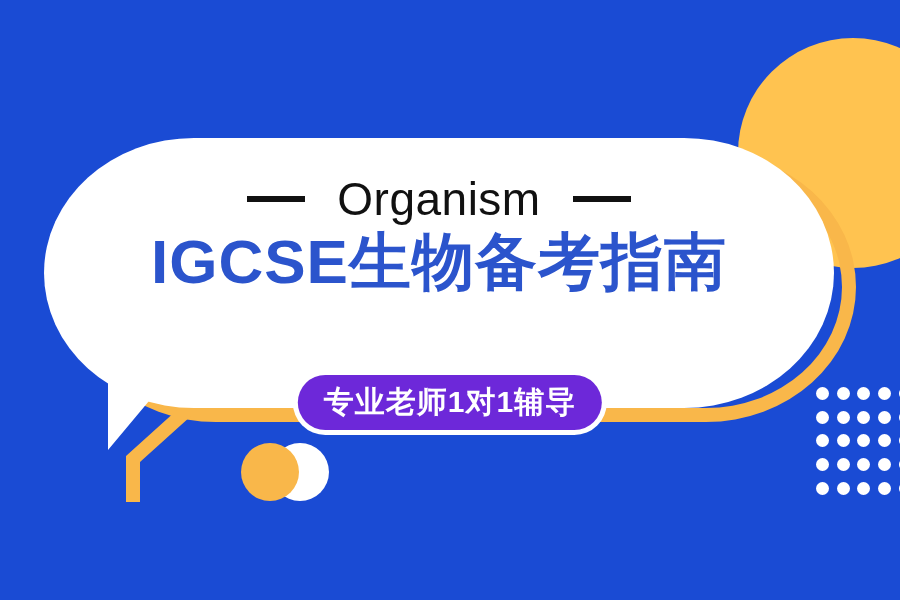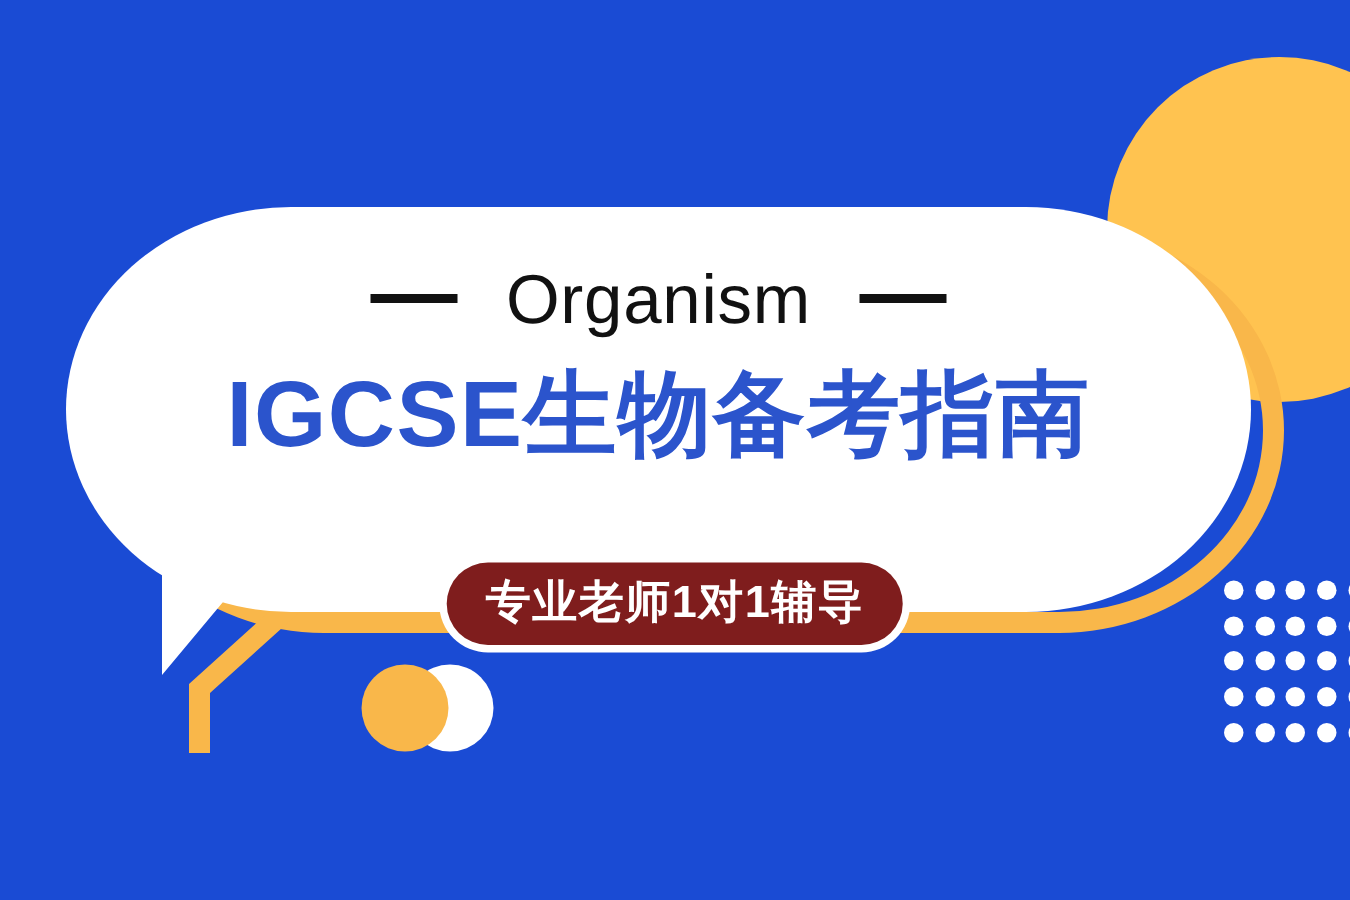--- a/index.html
+++ b/index.html
@@ -139,42 +139,42 @@
   .eyebrow-text {
     font-size: 46px;
     line-height: 1;
     font-weight: 400;
     color: #111111;
     letter-spacing: 0.5px;
     white-space: nowrap;
   }
 
   .headline {
-    margin-top: 22px;
+    margin-top: 7px;
     font-size: 62px;
     line-height: 1.05;
     font-weight: 700;
     color: #2b54cc;
     letter-spacing: 1px;
     white-space: nowrap;
   }
 
   
   .badge-wrap {
     position: absolute;
     left: 50%;
     top: 370px;
     transform: translateX(-50%);
     z-index: 8;
     padding: 5px;
     background: #ffffff;
     border-radius: 40px;
   }
   .badge {
-    background: #7f1d1d;
+    background: #6d28d9;
     color: #ffffff;
     border-radius: 34px;
     padding: 10px 26px 12px 26px;
     font-size: 30px;
     font-weight: 700;
     line-height: 1.1;
     letter-spacing: 1px;
     white-space: nowrap;
   }
 </style>

